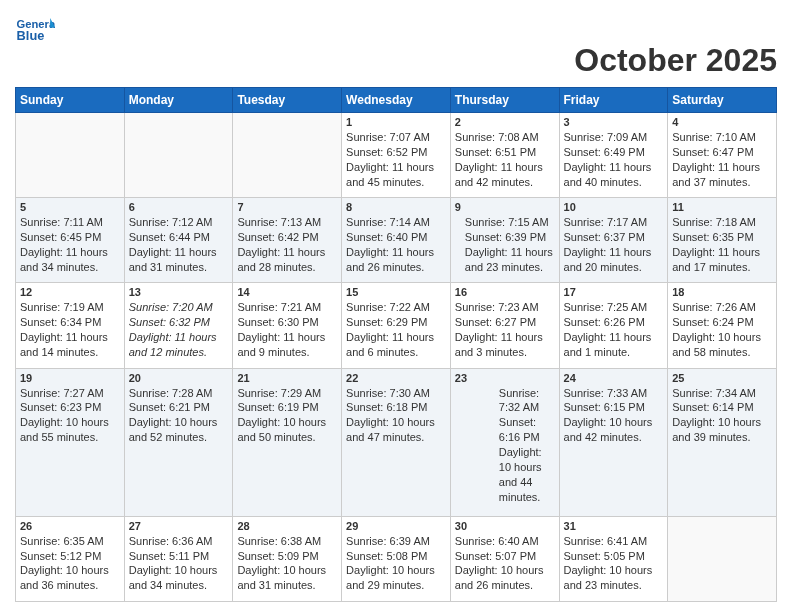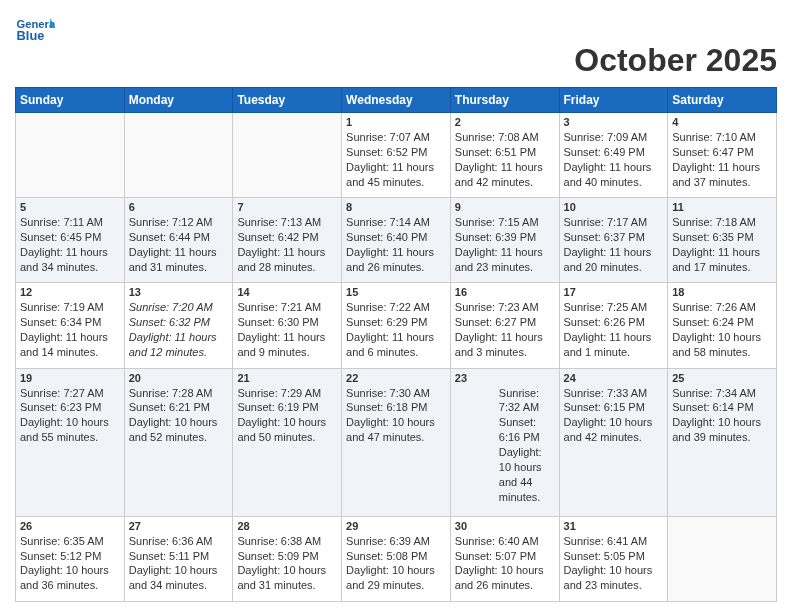--- a/index.html
+++ b/index.html
@@ -170,21 +170,21 @@
 Daylight: 11 hours and 28 minutes.</div>
           </td>
           <td>
             <span class="day-number">8</span>
             <div class="cell-content" style="white-space: pre-line;">Sunrise: 7:14 AM
 Sunset: 6:40 PM
 Daylight: 11 hours and 26 minutes.</div>
           </td>
           <td>
             <span class="day-number">9</span>
-            <div class="cell-content" style="white-space: pre-line;">Sunrise: 7:15 AM
+            <div class="cell-content" style="white-space: pre-line; margin-left: 10px;">Sunrise: 7:15 AM
 Sunset: 6:39 PM
 Daylight: 11 hours and 23 minutes.</div>
           </td>
           <td>
             <span class="day-number">10</span>
             <div class="cell-content" style="white-space: pre-line;">Sunrise: 7:17 AM
 Sunset: 6:37 PM
 Daylight: 11 hours and 20 minutes.</div>
           </td>
           <td>

